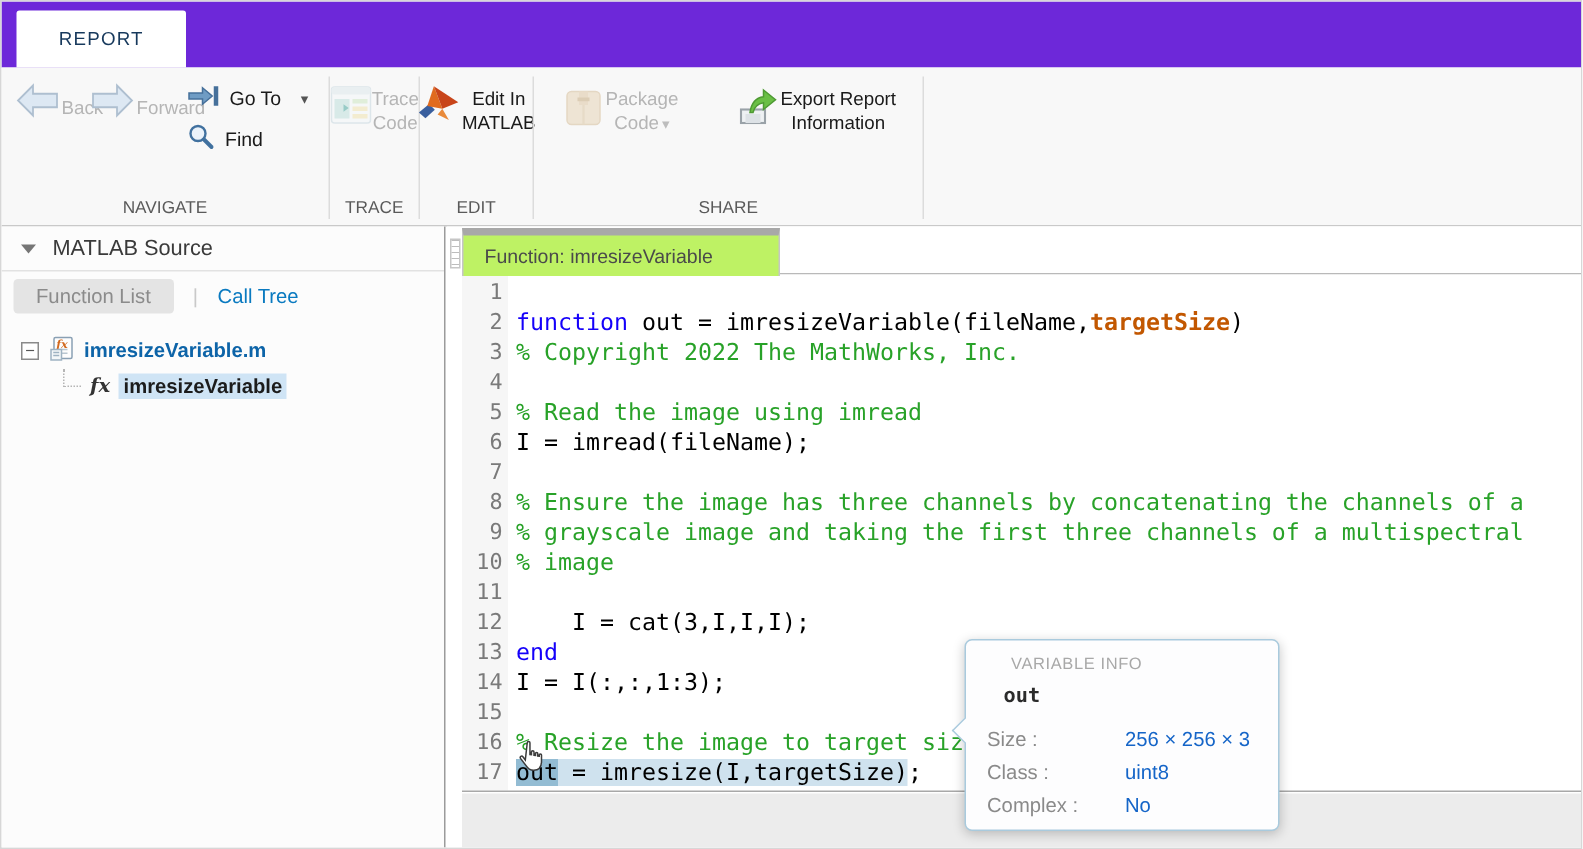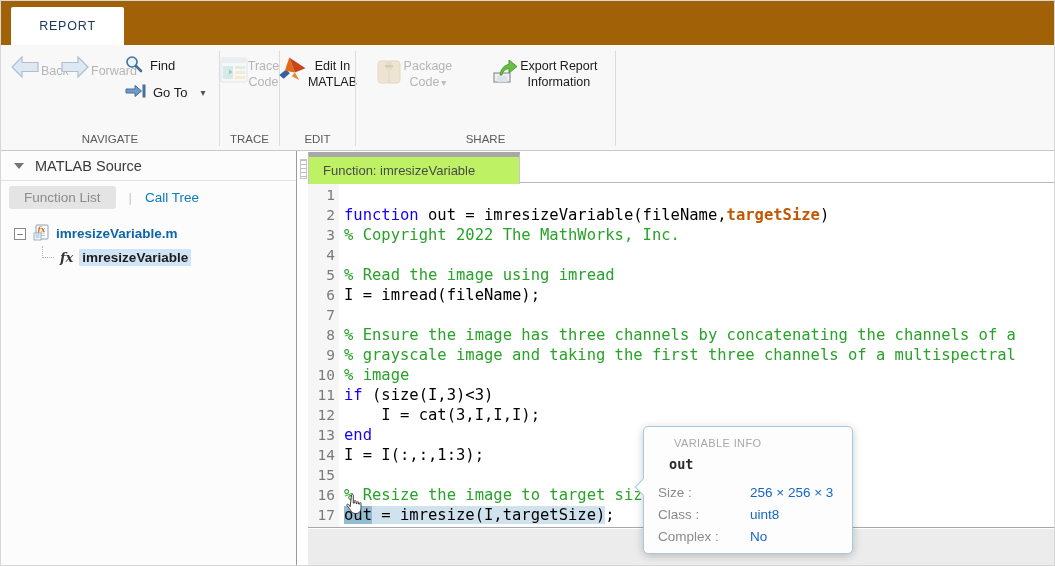--- a/index.html
+++ b/index.html
@@ -2,21 +2,21 @@
 <html><head>
 <meta charset="utf-8">
 <style>
   * { margin:0; padding:0; box-sizing:border-box; }
   html,body { background:#ffffff; }
   .app { position:relative; width:1055px; height:566px; background:#fff;
          font-family:"Liberation Sans", sans-serif; overflow:hidden;
          border:1px solid #d7d7d7; }
 
   
-  .titlebar { position:absolute; left:0; top:0; width:100%; height:44px; background:#a16207; }
+  .titlebar { position:absolute; left:0; top:0; width:100%; height:44px; background:#6d28d9; }
   .report-tab { position:absolute; left:10px; top:6px; width:113px; height:38px;
                 background:#ffffff; color:#17395c; display:flex; align-items:center;
                 justify-content:center; font-size:12.5px; letter-spacing:.8px;
                 border-radius:2px 2px 0 0; }
 
   
   .toolbar { position:absolute; left:0; top:44px; width:100%; height:106px;
              background:#f8f8f8; border-bottom:1px solid #c9c9c9; display:flex; }
   .tb-group { display:flex; flex-direction:column; }
   .tb-buttons { flex:1; display:flex; align-items:flex-start; padding-top:9px; }
@@ -124,37 +124,37 @@
           <span class="icon">
             <svg width="32" height="26" viewBox="0 0 32 26">
                 <path d="M19 3 L29 13 L19 23 V17.5 H3 V8.5 H19 Z" fill="#dde8f3" stroke="#aebfd0" stroke-width="1.2"></path>
               </svg>
           </span>
           <span class="lbl">Forward</span>
         </div>
         <div class="small-stack">
           <div class="small-btn">
             <span class="icon">
-              <svg width="18" height="18" viewBox="0 0 18 18">
-                  <circle cx="7" cy="7" r="5" fill="#eaf2fa" stroke="#41719f" stroke-width="1.6"></circle>
-                  <line x1="11" y1="11" x2="16" y2="16" stroke="#41719f" stroke-width="2.6" stroke-linecap="round"></line>
-                </svg>
-            </span>
-            <span>Find</span>
-          </div>
-          <div class="small-btn">
-            <span class="icon">
               <svg width="21" height="16" viewBox="0 0 21 16">
                   <path d="M1 6 h9 V2.5 L16.5 8 L10 13.5 V10 H1 Z" fill="#6f9cc4" stroke="#3f6档a" stroke-width="0"></path>
                   <path d="M1 6 h9 V2.5 L16.5 8 L10 13.5 V10 H1 Z" fill="#6f9cc4" stroke="#46709a" stroke-width="1"></path>
                   <rect x="17.5" y="1.5" width="3" height="13" fill="#46709a"></rect>
                 </svg>
             </span>
             <span>Go To</span>
             <span class="caret">▾</span>
+          </div>
+          <div class="small-btn">
+            <span class="icon">
+              <svg width="18" height="18" viewBox="0 0 18 18">
+                  <circle cx="7" cy="7" r="5" fill="#eaf2fa" stroke="#41719f" stroke-width="1.6"></circle>
+                  <line x1="11" y1="11" x2="16" y2="16" stroke="#41719f" stroke-width="2.6" stroke-linecap="round"></line>
+                </svg>
+            </span>
+            <span>Find</span>
           </div>
         </div>
       </div>
       <div class="tb-section">NAVIGATE</div>
     </div>
 
     <div class="tb-sep"></div>
 
     <div class="tb-group g-trace">
       <div class="tb-buttons" style="justify-content:center;">
@@ -287,21 +287,21 @@
       <div>
           <div class="code-line"><span class="ln">1</span><span class="lc"><span class="tk">function</span><span class="tt"> out = imresizeVariable(fileName,</span><span class="ta">targetSize</span><span class="tt">)</span></span></div>
           <div class="code-line"><span class="ln">2</span><span class="lc"><span class="tc">% Copyright 2022 The MathWorks, Inc.</span></span></div>
           <div class="code-line"><span class="ln">3</span><span class="lc"></span></div>
           <div class="code-line"><span class="ln">4</span><span class="lc"><span class="tc">% Read the image using imread</span></span></div>
           <div class="code-line"><span class="ln">5</span><span class="lc"><span class="tt">I = imread(fileName);</span></span></div>
           <div class="code-line"><span class="ln">6</span><span class="lc"></span></div>
           <div class="code-line"><span class="ln">7</span><span class="lc"><span class="tc">% Ensure the image has three channels by concatenating the channels of a</span></span></div>
           <div class="code-line"><span class="ln">8</span><span class="lc"><span class="tc">% grayscale image and taking the first three channels of a multispectral</span></span></div>
           <div class="code-line"><span class="ln">9</span><span class="lc"><span class="tc">% image</span></span></div>
-          <div class="code-line"><span class="ln">10</span><span class="lc"><span class="tk">if</span><span class="tt"> (size(I,3)&lt;3)</span></span></div>
+          <div class="code-line"><span class="ln">10</span></div>
           <div class="code-line"><span class="ln">11</span><span class="lc"><span class="tt">    I = cat(3,I,I,I);</span></span></div>
           <div class="code-line"><span class="ln">12</span><span class="lc"><span class="tk">end</span></span></div>
           <div class="code-line"><span class="ln">13</span><span class="lc"><span class="tt">I = I(:,:,1:3);</span></span></div>
           <div class="code-line"><span class="ln">14</span><span class="lc"></span></div>
           <div class="code-line"><span class="ln">15</span><span class="lc"><span class="tc">% Resize the image to target size</span></span></div>
           <div class="code-line"><span class="ln">16</span><span class="lc"><span class="ths">out</span><span class="thl"> = imresize(I,targetSize)</span><span class="tt">;</span></span></div>
           <div class="code-line"><span class="ln">17</span><span class="lc"><span class="tk">end</span></span></div>
         </div>
     </div>
     <div class="below-code"></div>

